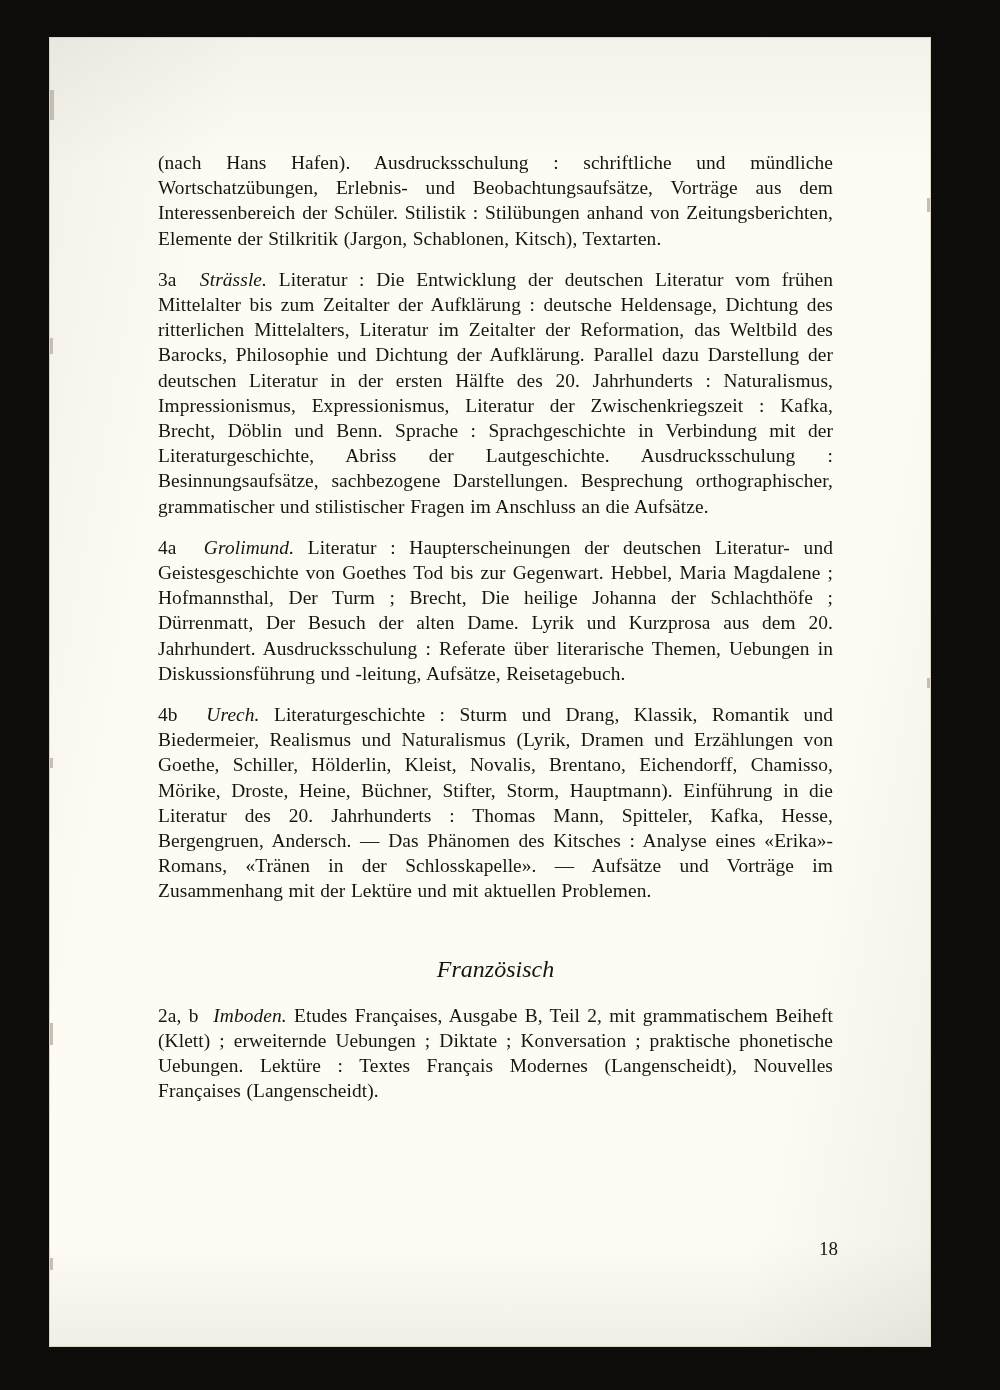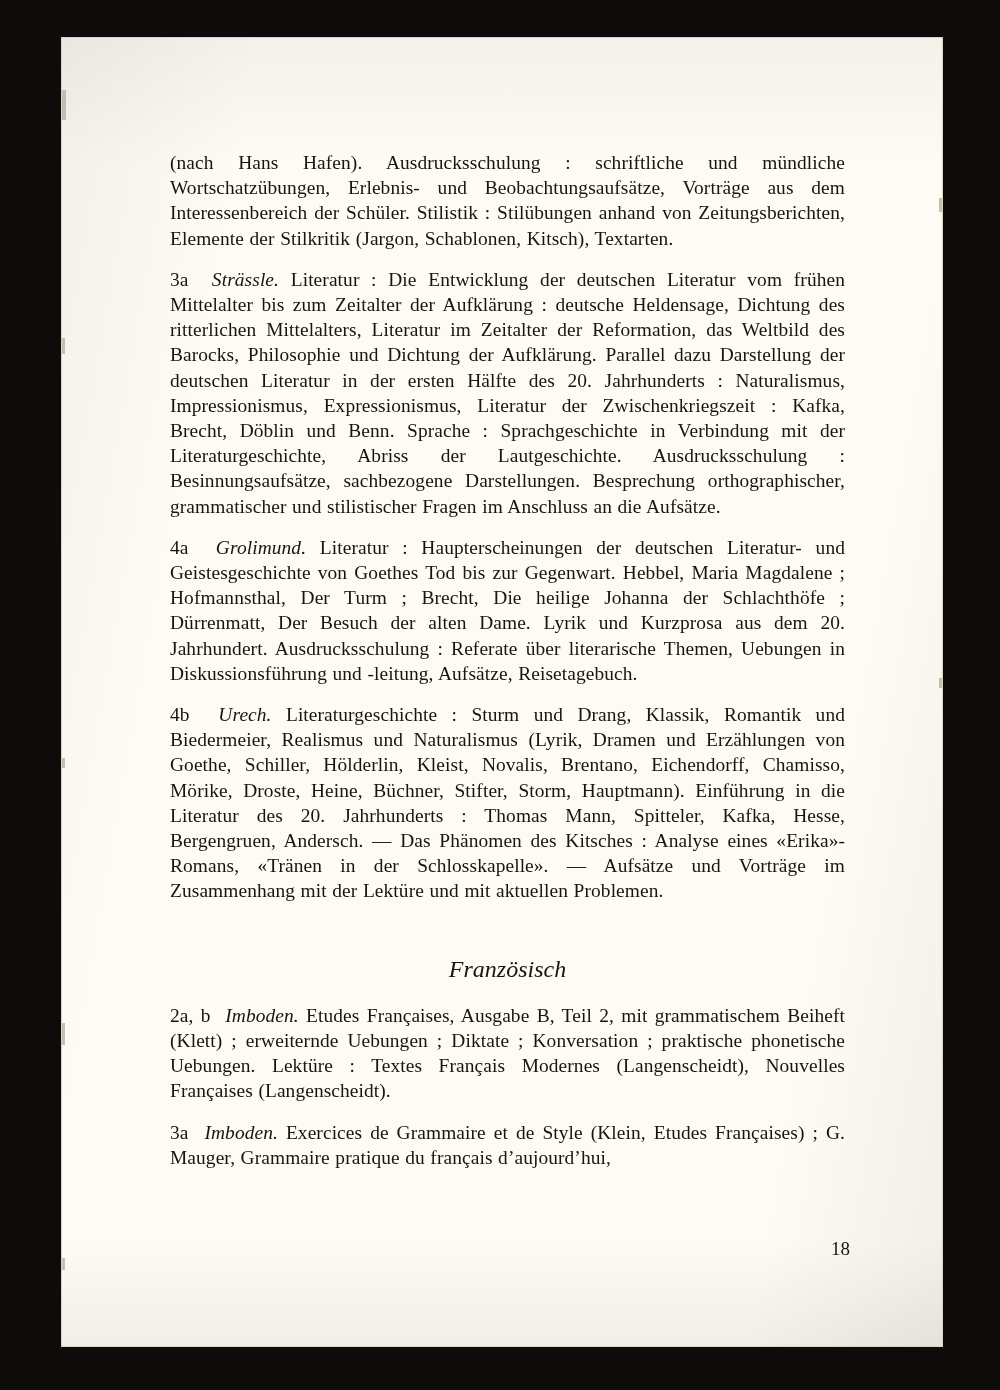--- a/index.html
+++ b/index.html
@@ -15,21 +15,21 @@
   }
   .scan {
     position: absolute;
     left: 0; top: 0;
     width: 1000px;
     height: 1390px;
     background: #0d0c0b;
   }
   .page {
     position: absolute;
-    left: 62px;
+    left: 50px;
     top: 38px;
     width: 880px;
     height: 1308px;
     background: #fdfbf3;
     box-shadow: 0 0 0 1px #d9d4c4;
   }
   
   .page:before {
     content: "";
     position: absolute;
@@ -111,19 +111,18 @@
 
       <p class="para"><span class="lbl">4a</span>&nbsp;&nbsp;<span class="it">Grolimund.</span> <span>Literatur : Haupterscheinungen der deutschen Literatur- und Geistesgeschichte von Goethes Tod bis zur Gegenwart. Hebbel, Maria Magdalene ; Hofmannsthal, Der Turm ; Brecht, Die heilige Johanna der Schlachthöfe ; Dürrenmatt, Der Besuch der alten Dame. Lyrik und Kurzprosa aus dem 20. Jahrhundert. Ausdrucksschulung : Referate über literarische Themen, Uebungen in Diskussionsführung und -leitung, Aufsätze, Reisetagebuch.</span></p>
 
       <p class="para"><span class="lbl">4b</span>&nbsp;&nbsp;<span class="it">Urech.</span> <span>Literaturgeschichte : Sturm und Drang, Klassik, Romantik und Biedermeier, Realismus und Naturalismus (Lyrik, Dramen und Erzählungen von Goethe, Schiller, Hölderlin, Kleist, Novalis, Brentano, Eichendorff, Chamisso, Mörike, Droste, Heine, Büchner, Stifter, Storm, Hauptmann). Einführung in die Literatur des 20. Jahrhunderts : Thomas Mann, Spitteler, Kafka, Hesse, Bergengruen, Andersch. — Das Phänomen des Kitsches : Analyse eines «Erika»-Romans, «Tränen in der Schlosskapelle». — Aufsätze und Vorträge im Zusammenhang mit der Lektüre und mit aktuellen Problemen.</span></p>
 
       <div class="section-heading">Französisch</div>
 
 
       <p class="para"><span class="lbl">2a, b</span>&nbsp;&nbsp;<span class="it">Imboden.</span> <span>Etudes Françaises, Ausgabe B, Teil 2, mit grammatischem Beiheft (Klett) ; erweiternde Uebungen ; Diktate ; Konversation ; praktische phonetische Uebungen. Lektüre : Textes Français Modernes (Langenscheidt), Nouvelles Françaises (Langenscheidt).</span></p>
 
-      <p class="para"><span class="lbl">3a</span>&nbsp;&nbsp;<span class="it">Imboden.</span> <span>Exercices de Grammaire et de Style (Klein, Etudes Françaises) ; G. Mauger, Grammaire pratique du français d’aujourd’hui,</span></p>
 
     </div>
 
     <div class="folio">18</div>
   </div>
 </div>
 
 </body></html>

